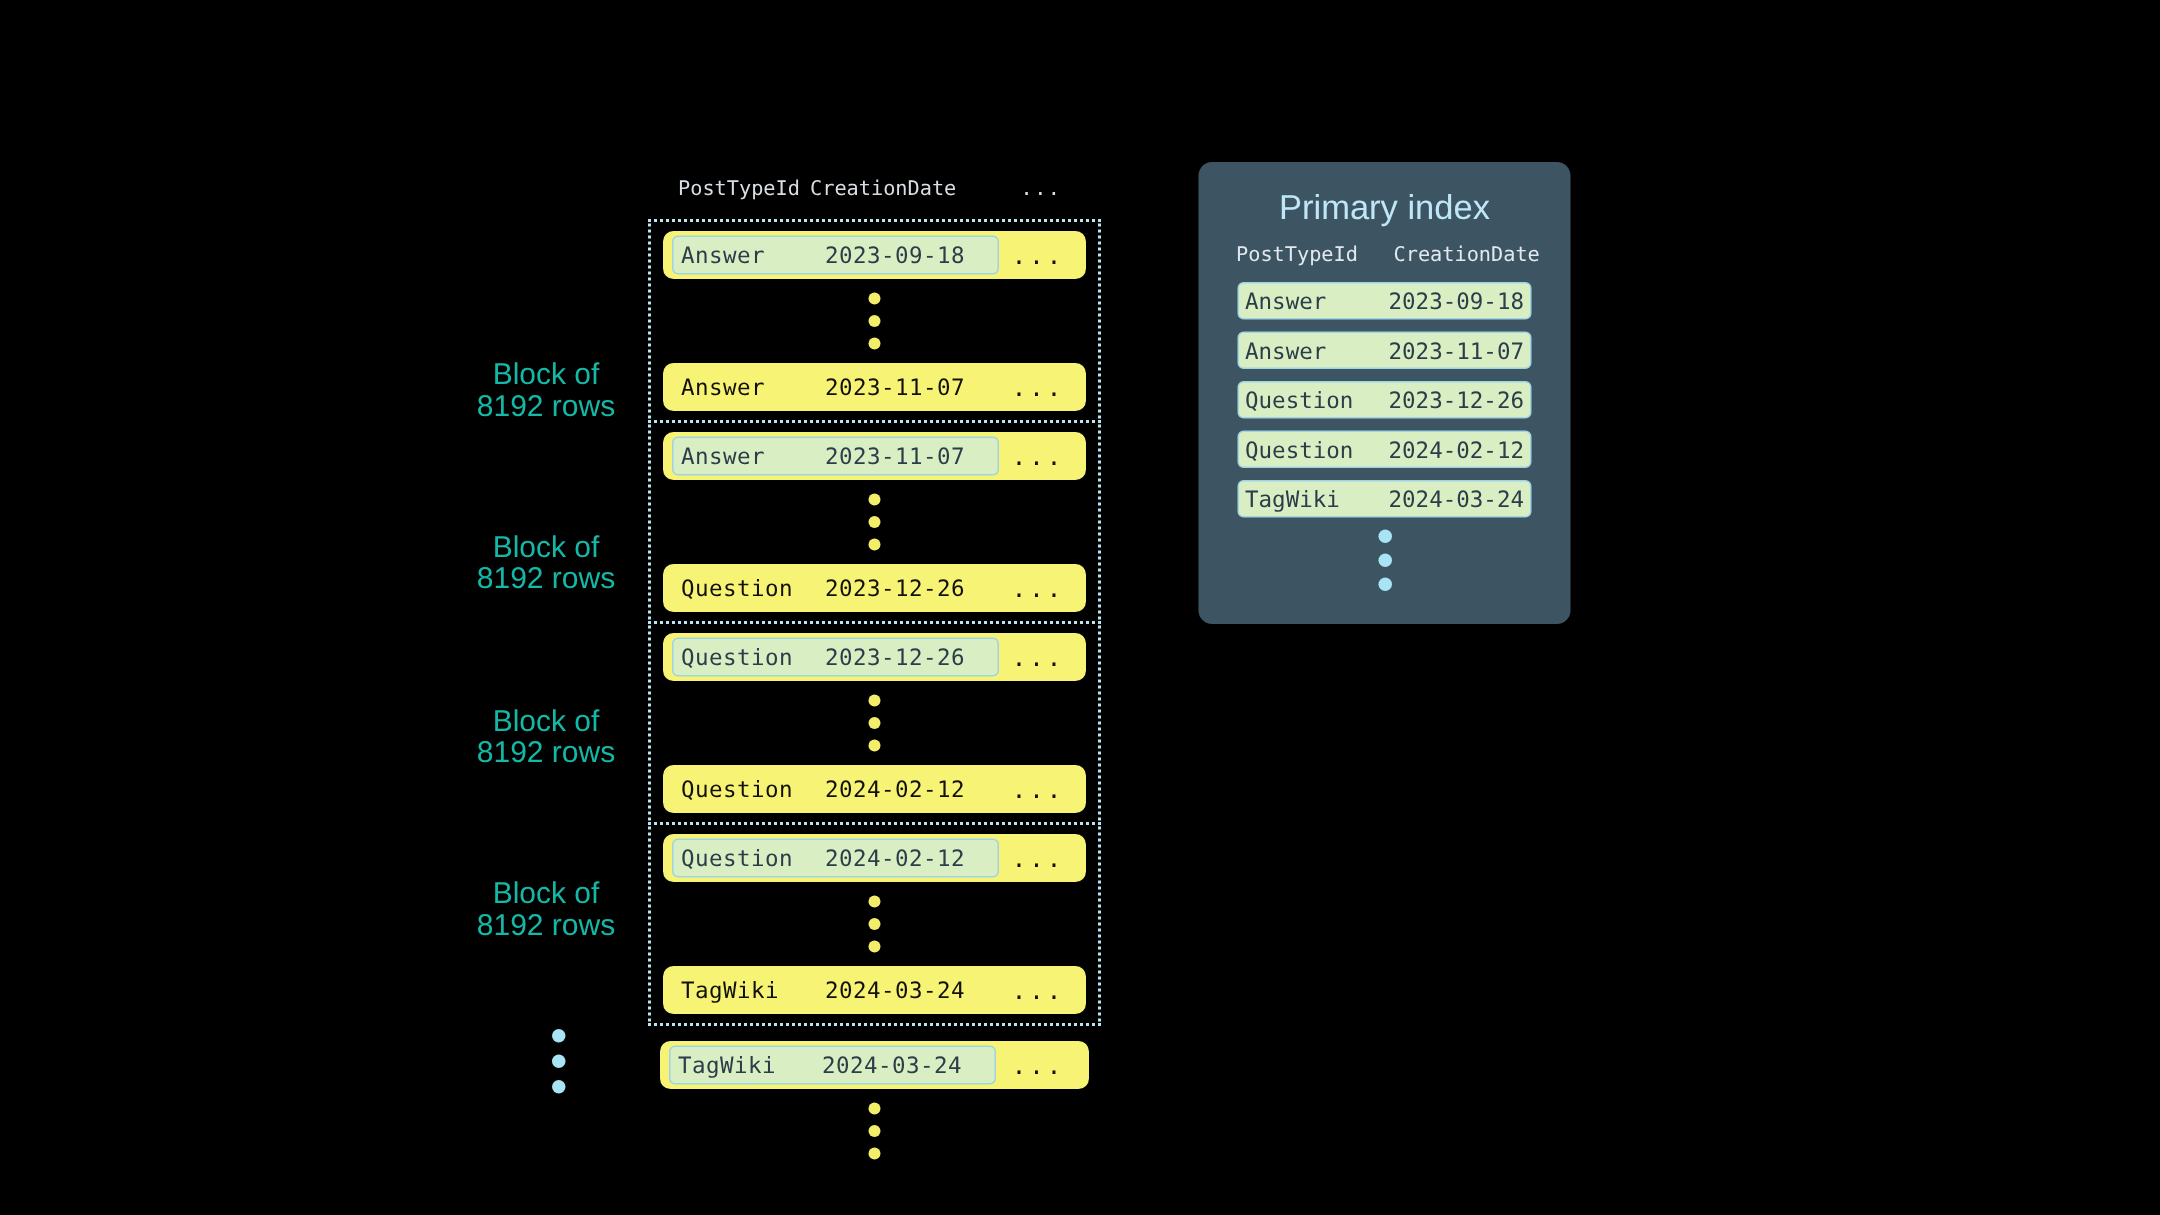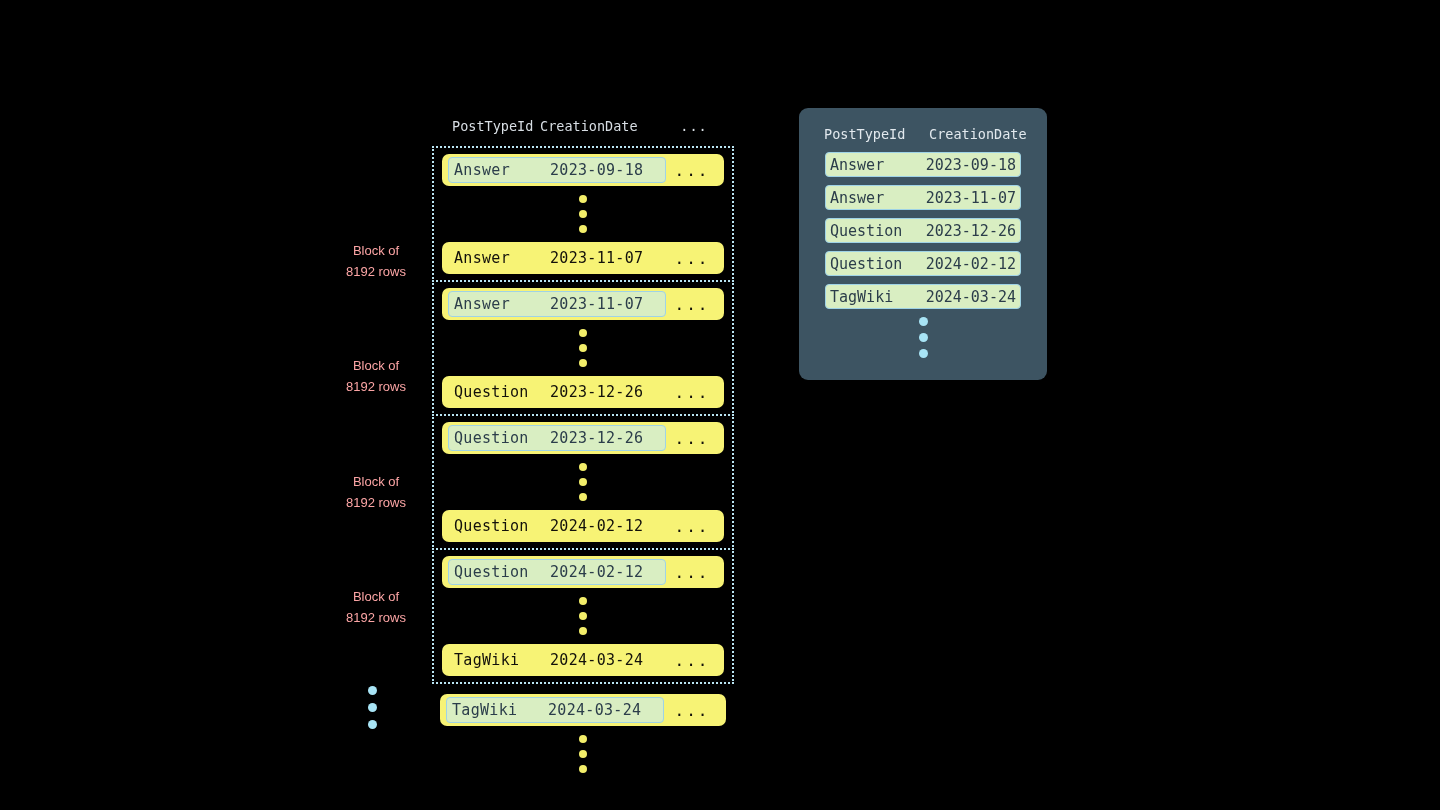--- a/index.html
+++ b/index.html
@@ -101,25 +101,25 @@
     gap: 7px;
   }
   .vdots i { width: 8px; height: 8px; border-radius: 50%; background: #f3ee6a; display: block; }
 
   
   #tail { margin-top: 4px; }
 
   
   .block-label {
     position: absolute;
-    left: 300px;
+    left: 288px;
     width: 152px;
     text-align: center;
-    color: #fca5a5;
-    font-size: 13px;
+    color: #14b8a6;
+    font-size: 20px;
     line-height: 21px;
   }
 
   #left-dots {
     position: absolute;
     left: 368px;
     top: 686px;
     display: flex;
     flex-direction: column;
     gap: 8px;
@@ -330,20 +330,21 @@
     </div>
 
     <div class="vdots">
       <i></i>
         <i></i>
         <i></i>
     </div>
   </div>
 
   <div id="primary-index">
+    <div id="pi-title">Primary index</div>
     <div id="pi-head">
       <span class="c1">PostTypeId</span>
       <span class="c2">CreationDate</span>
     </div>
 
     <div class="pi-row">
       <span class="type">Answer</span>
       <span class="date">2023-09-18</span>
     </div>
     <div class="pi-row">

